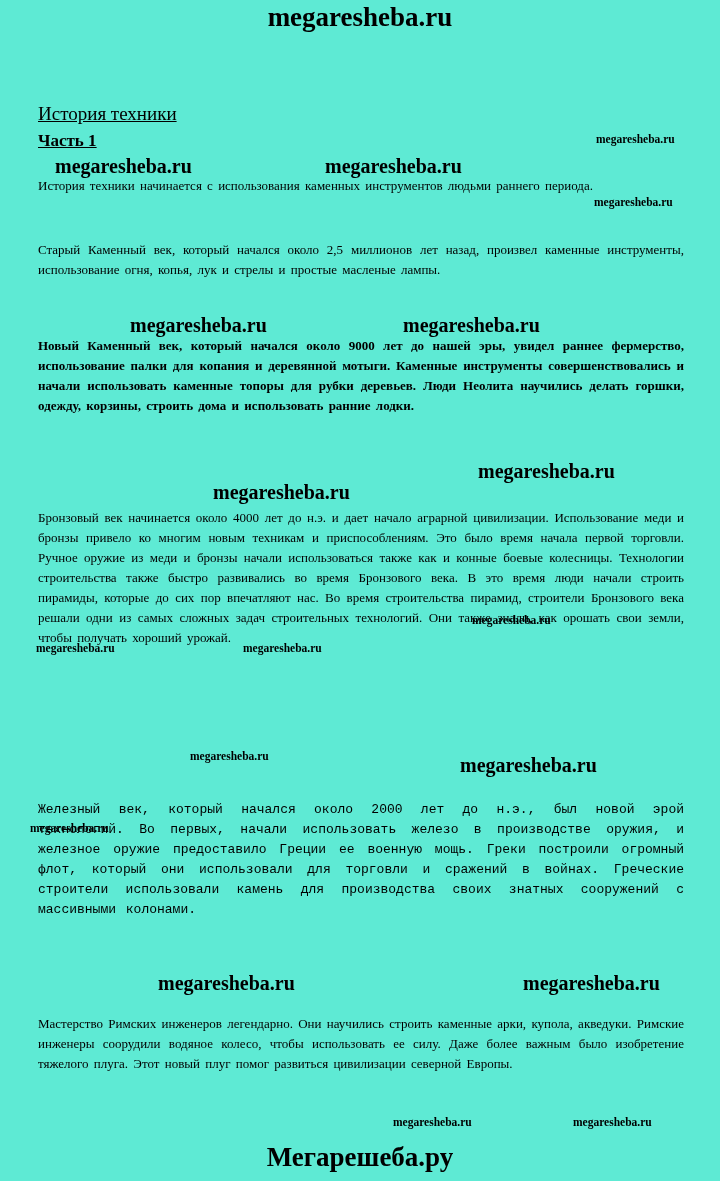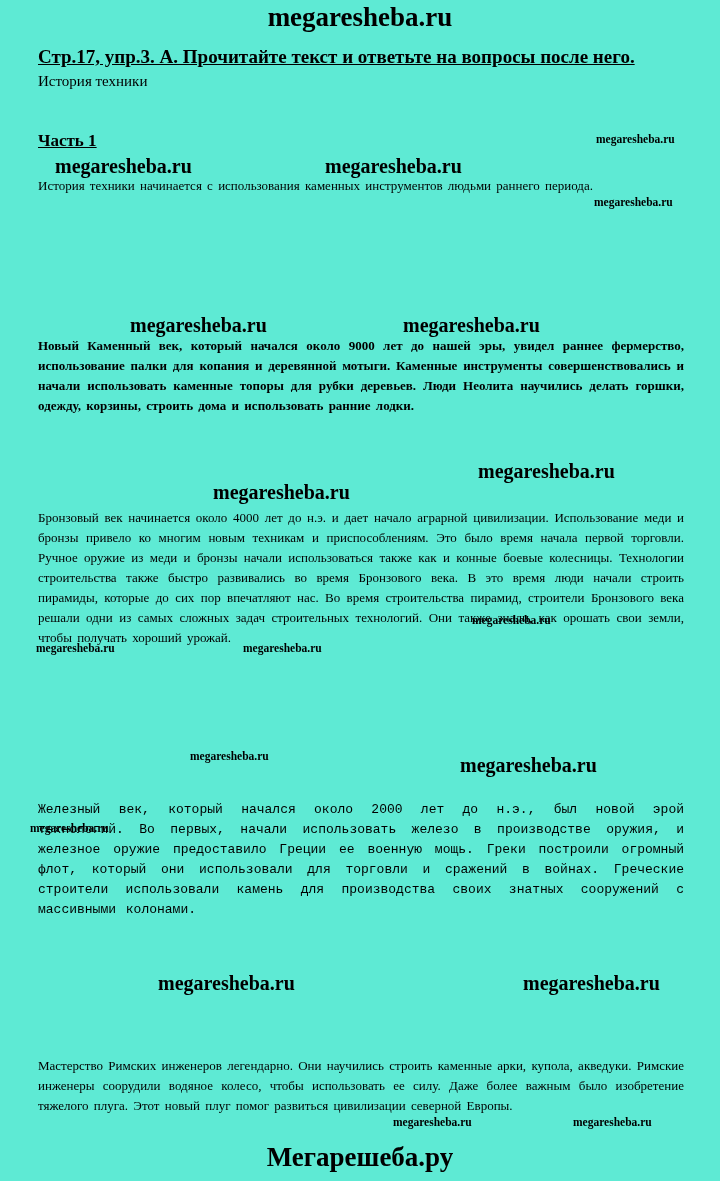--- a/index.html
+++ b/index.html
@@ -20,37 +20,37 @@
   .site-footer {
     position: absolute; top: 1142px; left: 0; width: 100%;
     text-align: center; font-size: 27px; font-weight: bold;
   }
   .exercise-title {
     position: absolute; top: 46px; left: 38px; width: 650px;
     font-size: 19px; font-weight: bold; text-decoration: underline;
     white-space: nowrap;
   }
   .doc-subtitle {
-    position: absolute; top: 73px; left: 38px; font-size: 15px;
+    position: absolute; top: 103px; left: 38px; font-size: 19px; text-decoration: underline;
   }
   .part-label {
     position: absolute; top: 131px; left: 38px;
     font-size: 17px; font-weight: bold; text-decoration: underline;
   }
   .para {
     position: absolute; left: 38px; width: 646px;
     font-size: 13px; line-height: 20px; text-align: justify;
     word-spacing: 2px;
   }
   .p1 { top: 176px; }
   .p2 { top: 240px; }
   .p3 { top: 336px; font-weight: bold; }
   .p4 { top: 508px; }
   .p5 { top: 800px; font-family: Liberation Mono, monospace; }
-  .p6 { top: 1056px; font-family: Liberation Serif, serif; }
+  .p6 { top: 1014px; font-family: Liberation Serif, serif; }
 
   .wm {
     position: absolute; font-weight: bold; white-space: nowrap;
     color: #000000;
   }
   .wm-lg { font-size: 20px; }
   .wm-sm { font-size: 11.5px; }
 
   .wm1  { top: 133px;  left: 596px; }
   .wm2  { top: 155px;  left: 55px;  }
@@ -71,25 +71,25 @@
   .wm17 { top: 1116px; left: 393px; }
   .wm18 { top: 1116px; left: 573px; }
 </style>
 </head>
 <body>
 
 <div class="page">
 
   <div class="site-header">megaresheba.ru</div>
 
-  <div class="exercise-title">Стр.17, упр.3. А. Прочитайте текст и ответьте на вопросы после него.</div>
   <div class="doc-subtitle">История техники</div>
   <div class="part-label">Часть 1</div>
 
   <p class="para p1">История техники начинается с использования каменных инструментов людьми раннего периода.</p>
+  <p class="para p2">Старый Каменный век, который начался около 2,5 миллионов лет назад, произвел каменные инструменты, использование огня, копья, лук и стрелы и простые масленые лампы.</p>
   <p class="para p3">Новый Каменный век, который начался около 9000 лет до нашей эры, увидел раннее фермерство, использование палки для копания и деревянной мотыги. Каменные инструменты совершенствовались и начали использовать каменные топоры для рубки деревьев. Люди Неолита научились делать горшки, одежду, корзины, строить дома и использовать ранние лодки.</p>
   <p class="para p4">Бронзовый век начинается около 4000 лет до н.э. и дает начало аграрной цивилизации. Использование меди и бронзы привело ко многим новым техникам и приспособлениям. Это было время начала первой торговли. Ручное оружие из меди и бронзы начали использоваться также как и конные боевые колесницы. Технологии строительства также быстро развивались во время Бронзового века. В это время люди начали строить пирамиды, которые до сих пор впечатляют нас. Во время строительства пирамид, строители Бронзового века решали одни из самых сложных задач строительных технологий. Они также знали, как орошать свои земли, чтобы получать хороший урожай.</p>
   <p class="para p5">Железный век, который начался около 2000 лет до н.э., был новой эрой технологий. Во первых, начали использовать железо в производстве оружия, и железное оружие предоставило Греции ее военную мощь. Греки построили огромный флот, который они использовали для торговли и сражений в войнах. Греческие строители использовали камень для производства своих знатных сооружений с массивными колонами.</p>
   <p class="para p6">Мастерство Римских инженеров легендарно. Они научились строить каменные арки, купола, акведуки. Римские инженеры соорудили водяное колесо, чтобы использовать ее силу. Даже более важным было изобретение тяжелого плуга. Этот новый плуг помог развиться цивилизации северной Европы.</p>
 
   <span class="wm wm-sm wm1">megaresheba.ru</span>
   <span class="wm wm-lg wm2">megaresheba.ru</span>
   <span class="wm wm-lg wm3">megaresheba.ru</span>
   <span class="wm wm-sm wm4">megaresheba.ru</span>
   <span class="wm wm-lg wm5">megaresheba.ru</span>

